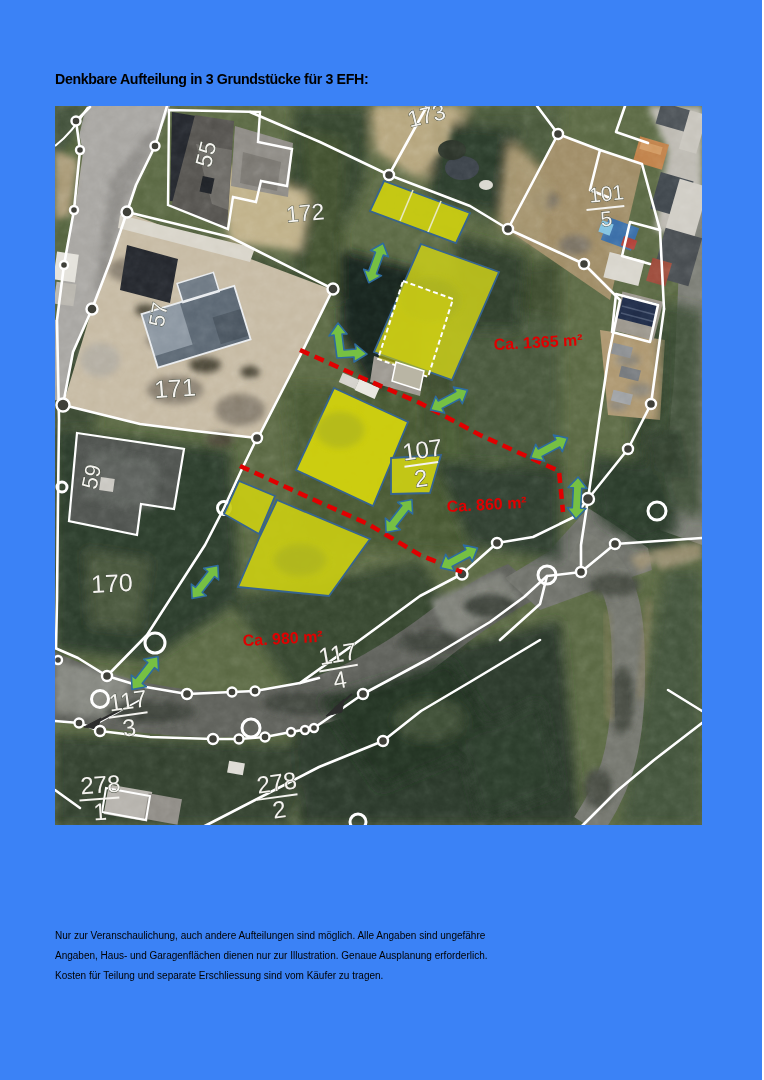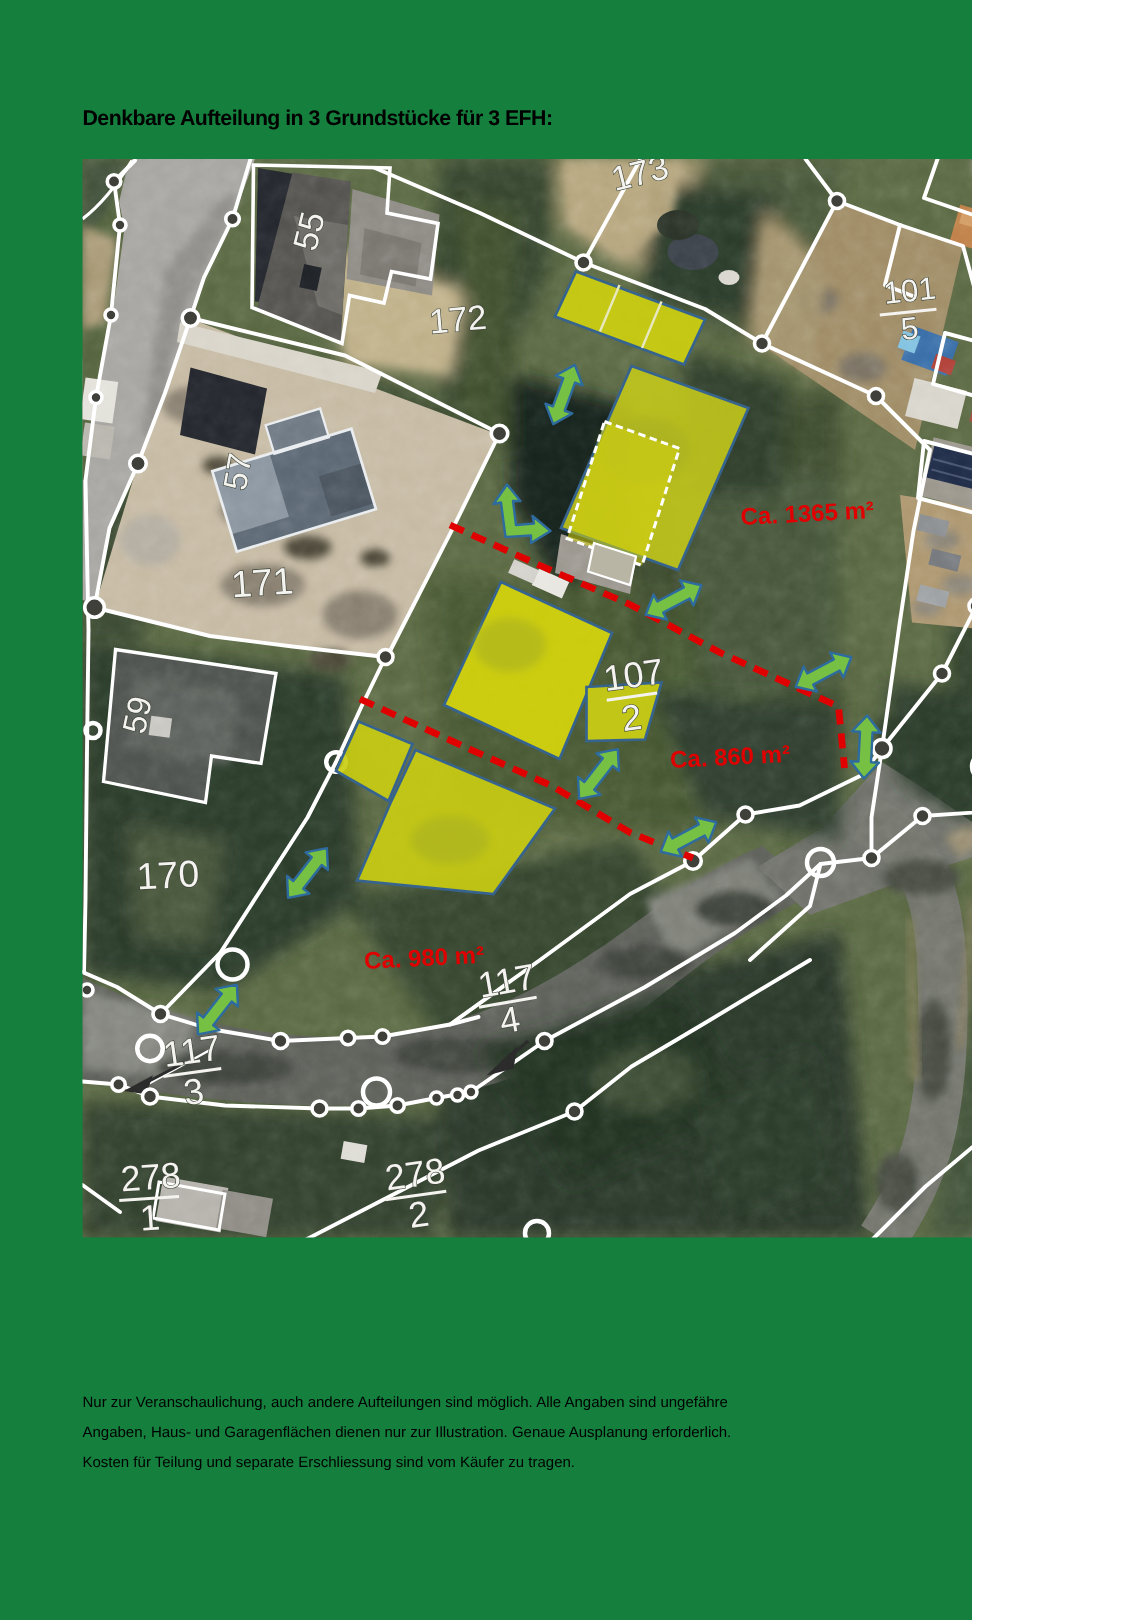--- a/index.html
+++ b/index.html
@@ -1,16 +1,16 @@
 <!DOCTYPE html>
 <html><head>
 <meta charset="utf-8">
 <style>
   html,body{margin:0;padding:0;background:#ffffff;}
-  #page{position:relative;width:648px;height:1080px;background:#15803d;overflow:hidden;
+  #page{position:relative;width:762px;height:1080px;background:#3b82f6;overflow:hidden;
         font-family:"Liberation Sans",sans-serif;}
   #heading{position:absolute;left:55px;top:71px;font-size:14.2px;font-weight:bold;color:#000;letter-spacing:-0.35px;}
   #footer{position:absolute;left:55px;top:926px;font-size:10px;color:#000;line-height:20px;white-space:nowrap;}
   #map{position:absolute;left:55px;top:106px;width:647px;height:719px;}
 </style>
 </head>
 <body>
 <div id="page">
 
 <div id="heading">Denkbare Aufteilung in 3 Grundstücke für 3 EFH:</div>

